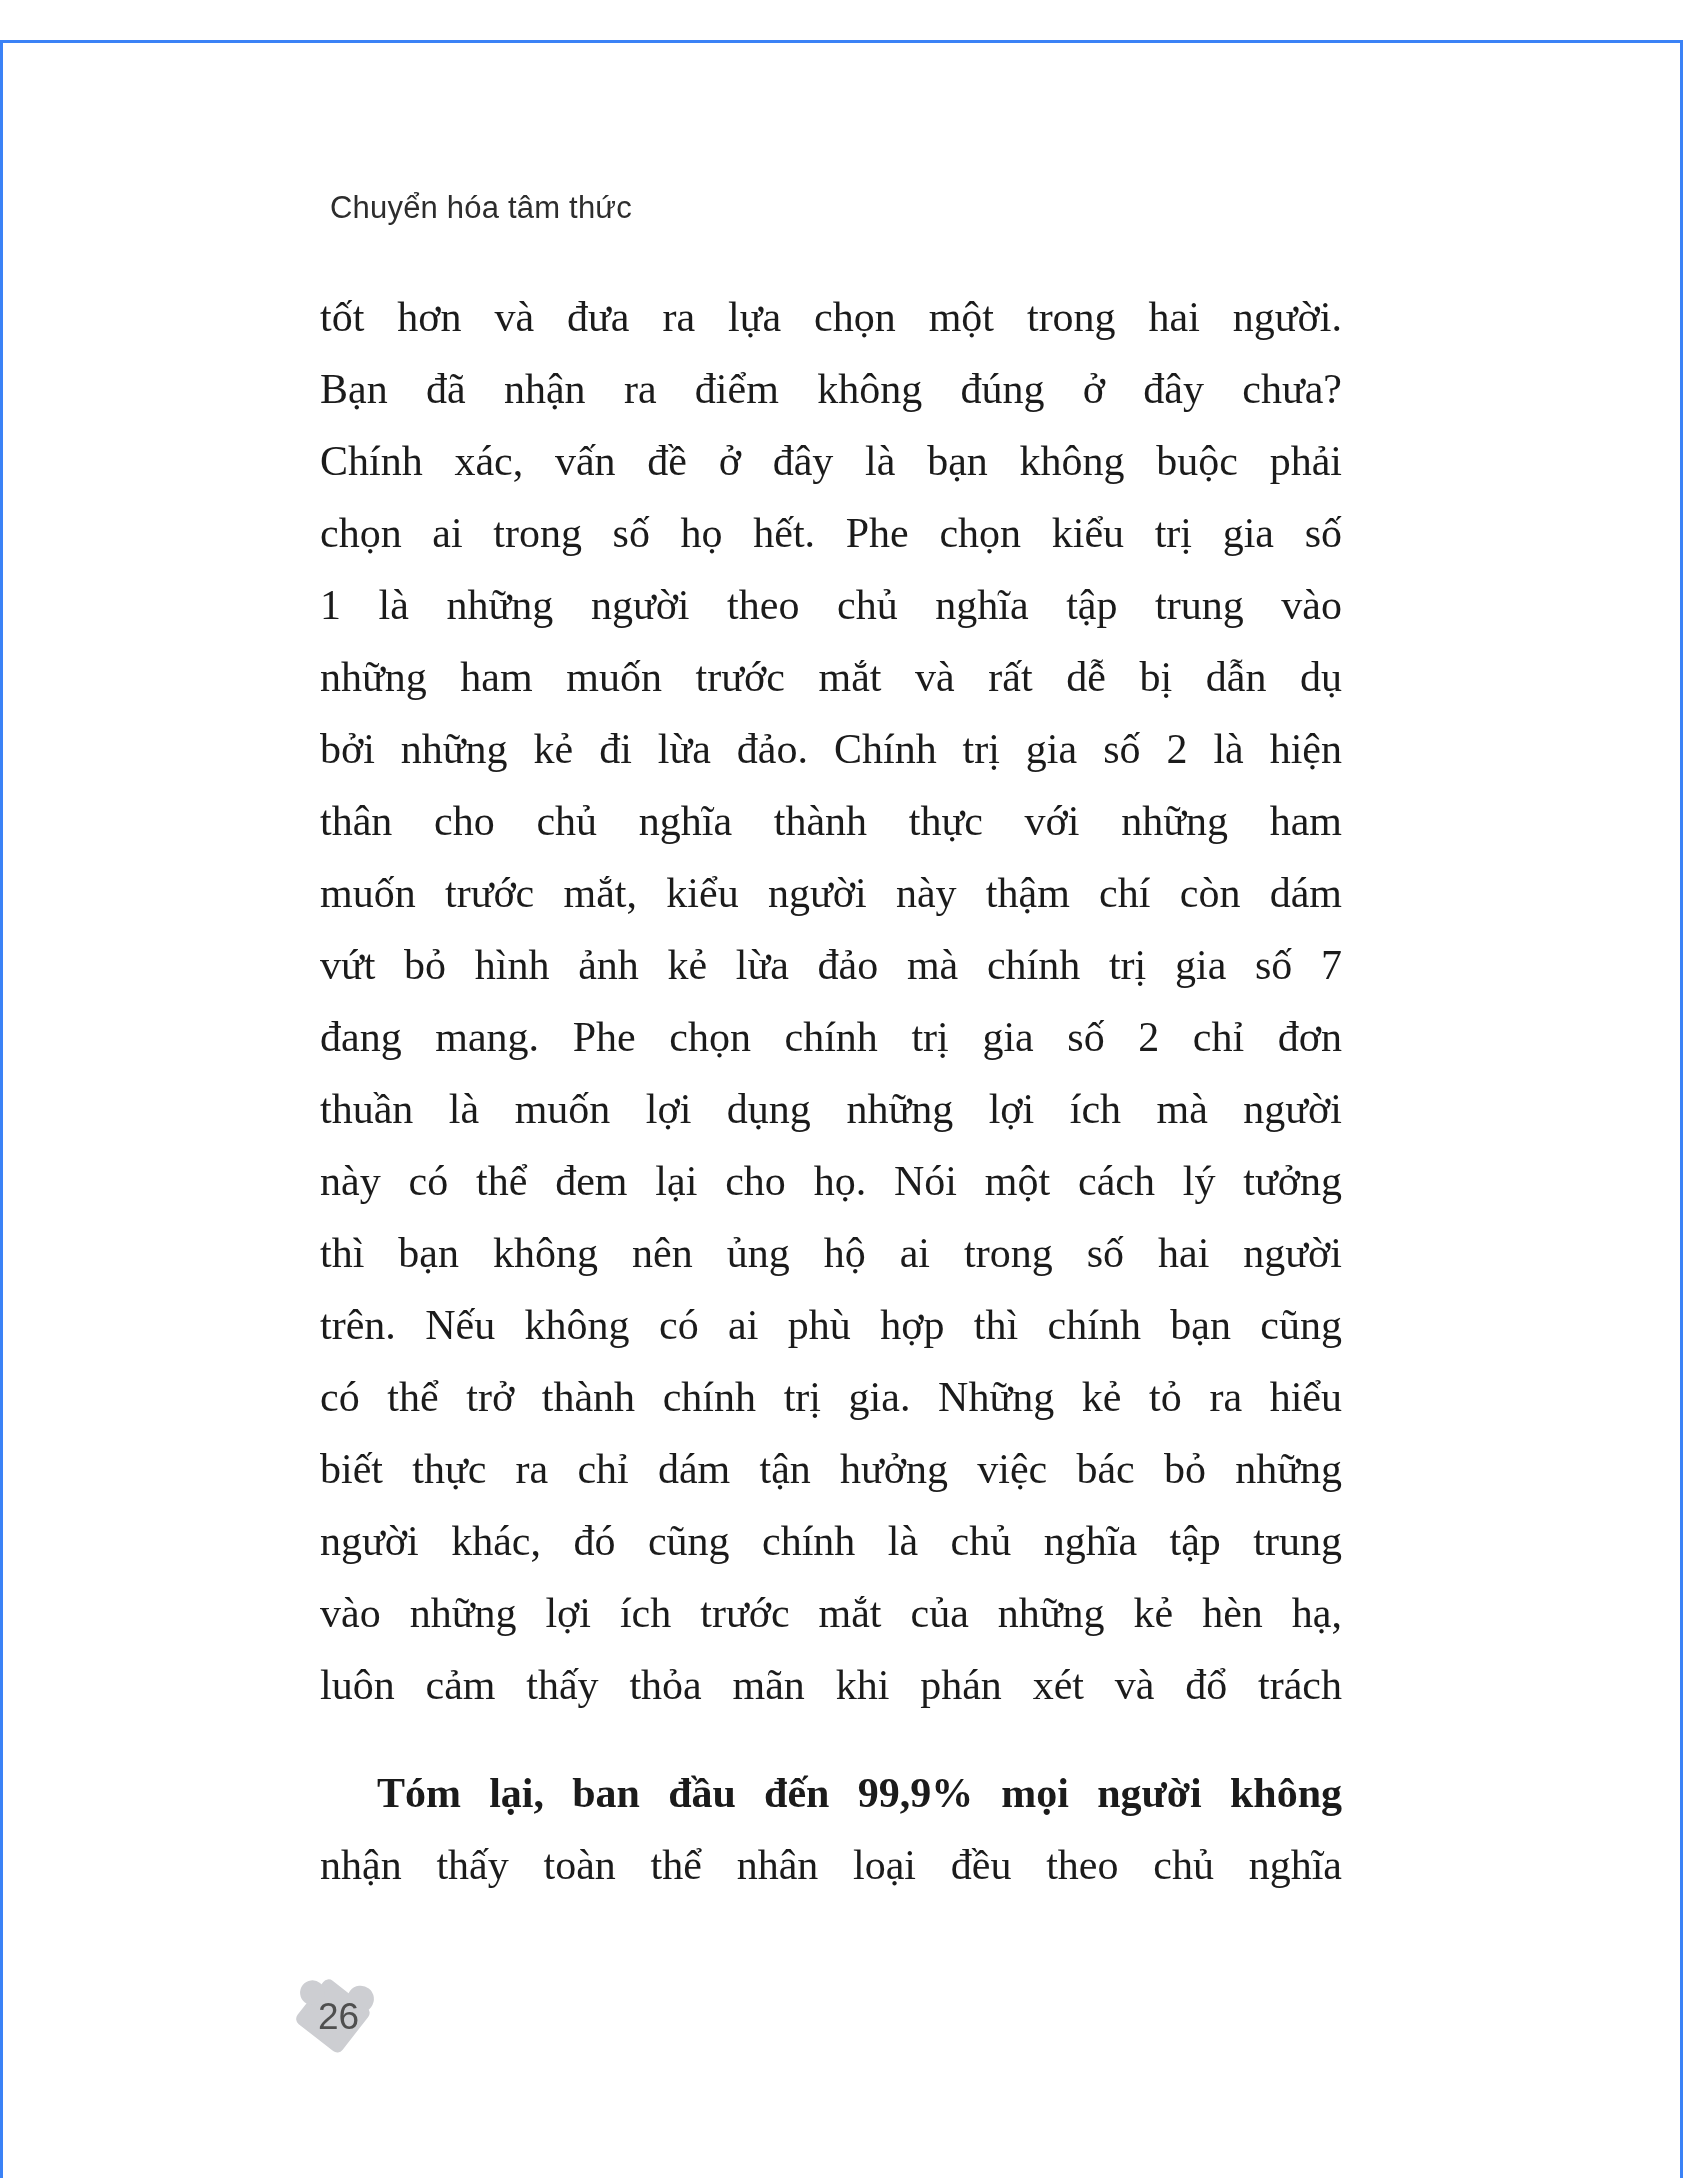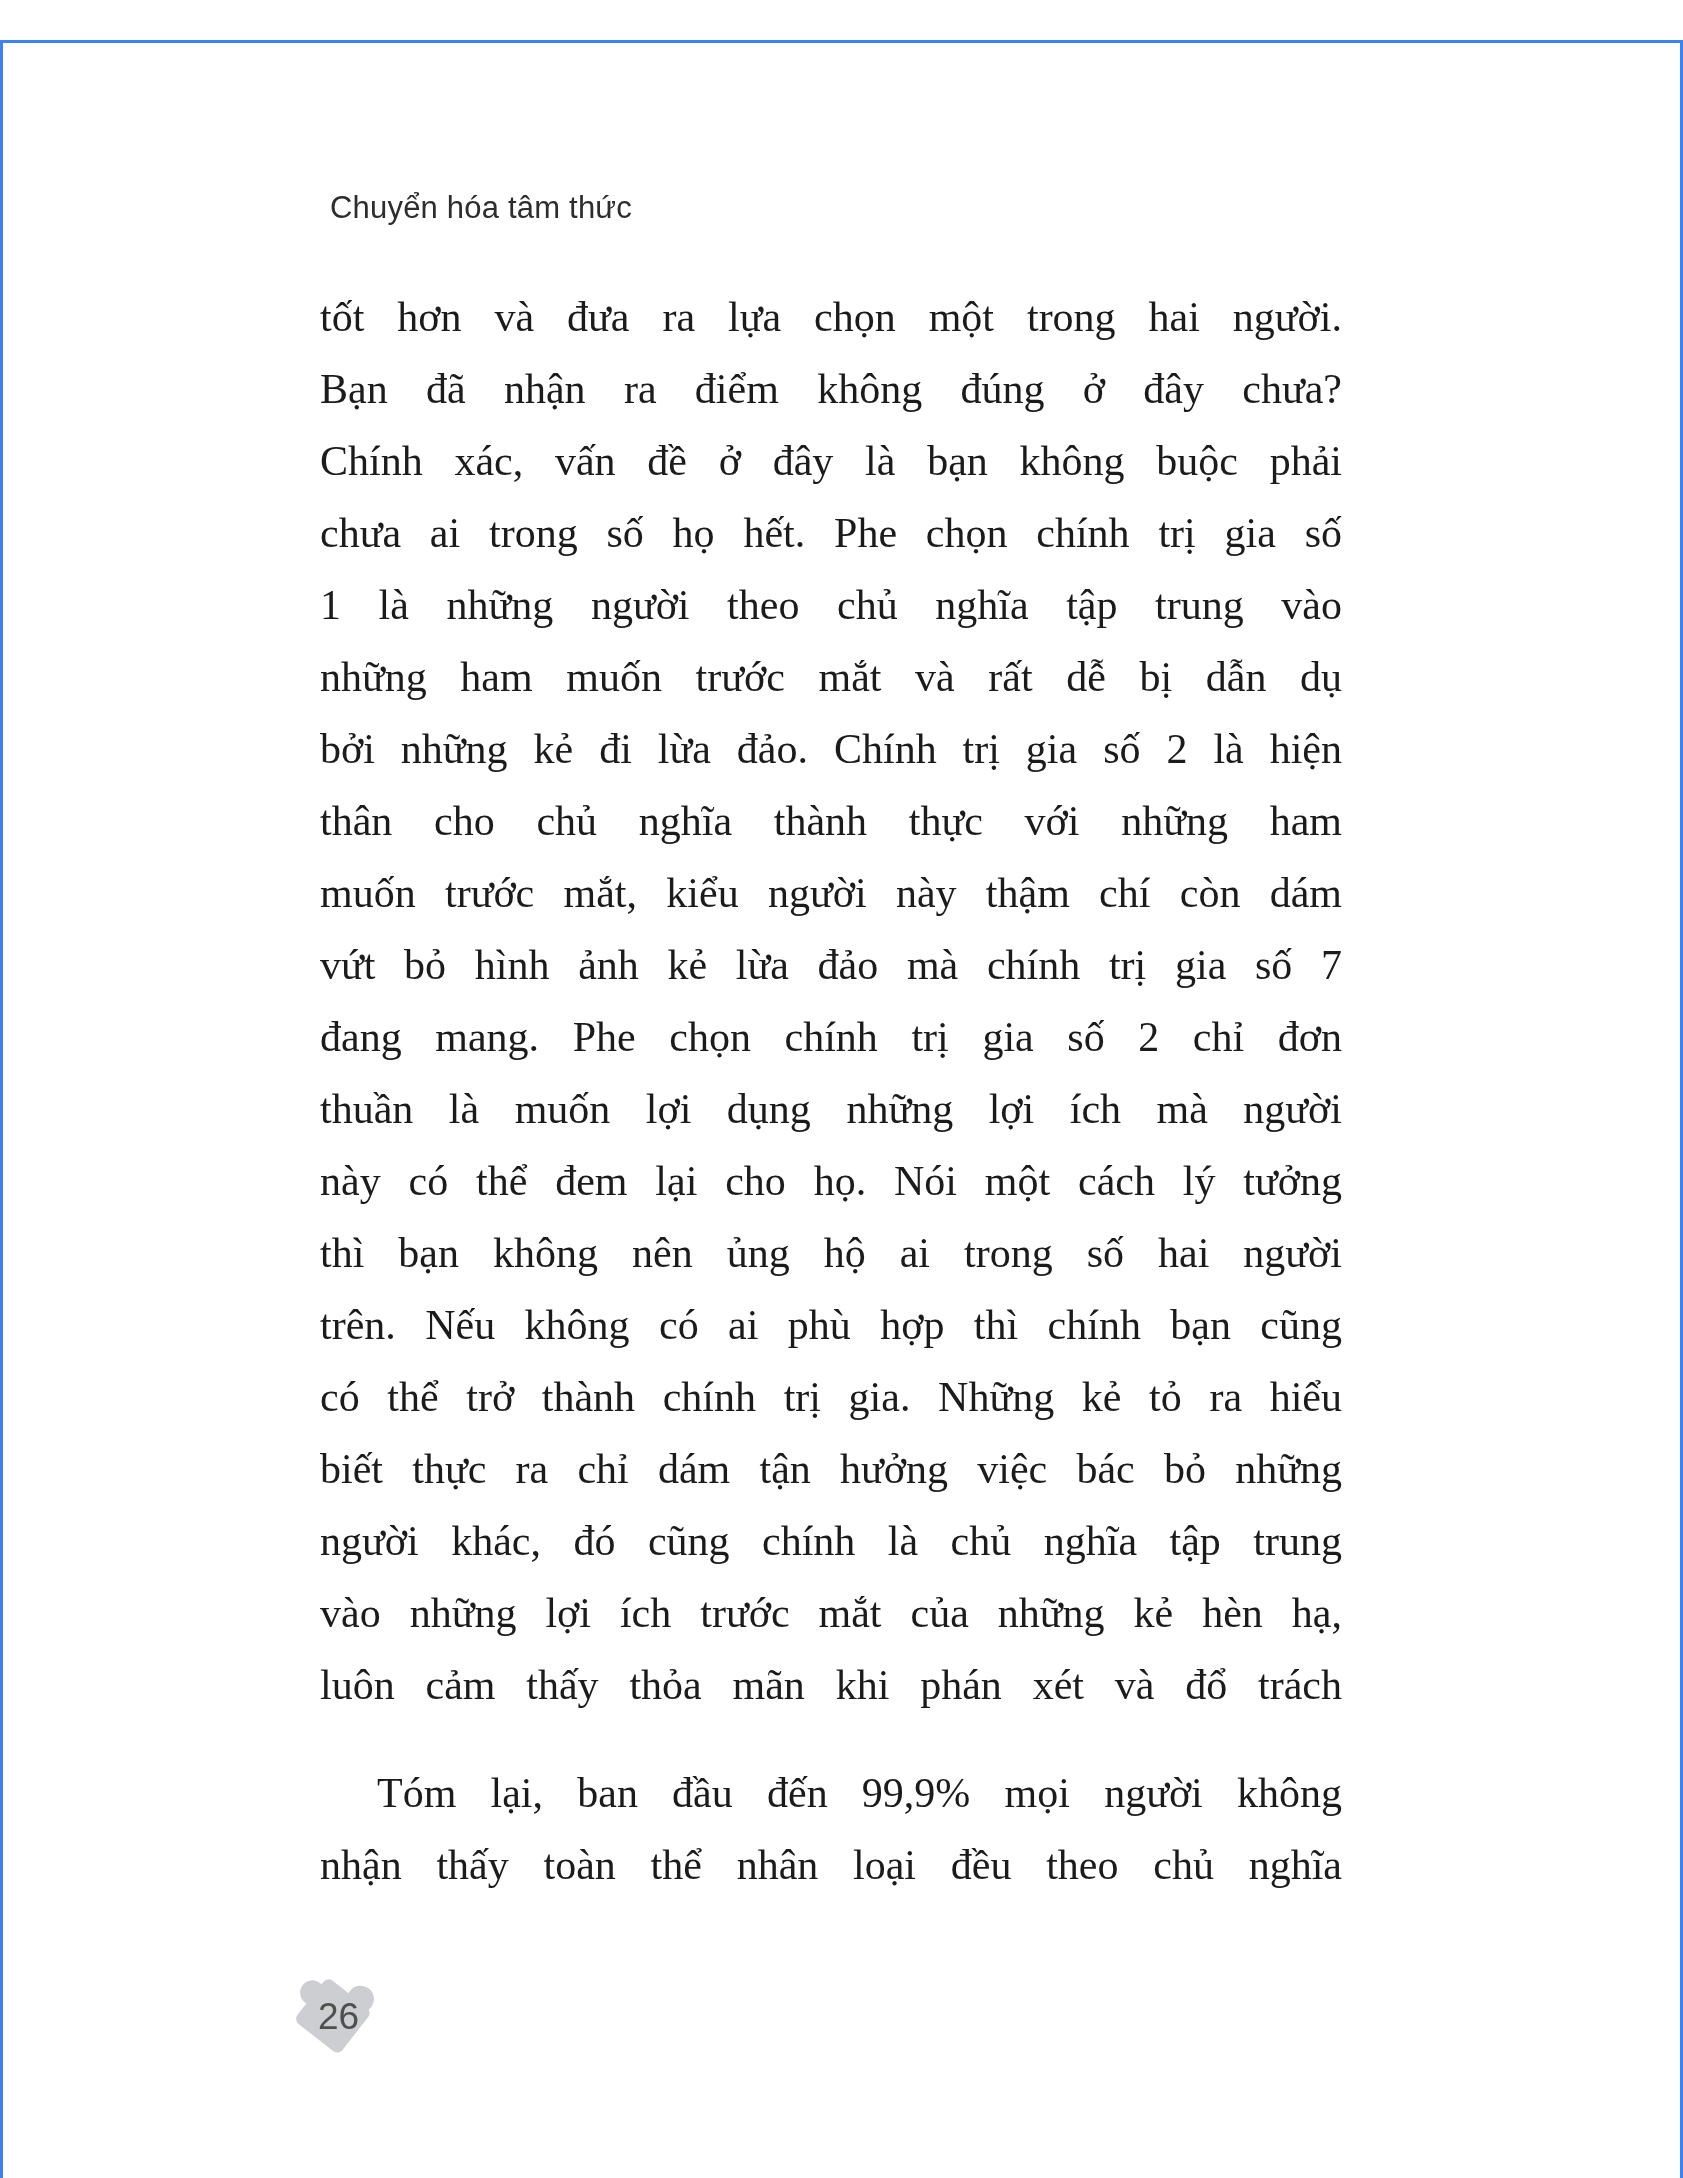--- a/index.html
+++ b/index.html
@@ -39,21 +39,21 @@
     font-size: 42px;
   }
   .para + .para { margin-top: 36px; }
   .line {
     height: 72px;
     line-height: 72px;
     text-align: justify;
     text-align-last: justify;
   }
   .line.flush { text-align-last: left; }
-  .line.indent { padding-left: 57px; }
+  .line.indent { padding-left: 57px; font-weight: bold; }
   .footer-area {
     position: absolute;
     left: 285px;
     top: 1919px;
     width: 119px;
     height: 109px;
   }
   .puzzle-icon {
     position: absolute;
     left: 0;
@@ -76,21 +76,21 @@
 
 <div class="page">
 
   <div class="running-header">Chuyển hóa tâm thức</div>
 
   <div class="text-block" id="text-block">
       <div class="para">
         <div class="line">tốt hơn và đưa ra lựa chọn một trong hai người.</div>
         <div class="line">Bạn đã nhận ra điểm không đúng ở đây chưa?</div>
         <div class="line">Chính xác, vấn đề ở đây là bạn không buộc phải</div>
-        <div class="line">chưa ai trong số họ hết. Phe chọn chính trị gia số</div>
+        <div class="line">chọn ai trong số họ hết. Phe chọn kiểu trị gia số</div>
         <div class="line">1 là những người theo chủ nghĩa tập trung vào</div>
         <div class="line">những ham muốn trước mắt và rất dễ bị dẫn dụ</div>
         <div class="line">bởi những kẻ đi lừa đảo. Chính trị gia số 2 là hiện</div>
         <div class="line">thân cho chủ nghĩa thành thực với những ham</div>
         <div class="line">muốn trước mắt, kiểu người này thậm chí còn dám</div>
         <div class="line">vứt bỏ hình ảnh kẻ lừa đảo mà chính trị gia số 7</div>
         <div class="line">đang mang. Phe chọn chính trị gia số 2 chỉ đơn</div>
         <div class="line">thuần là muốn lợi dụng những lợi ích mà người</div>
         <div class="line">này có thể đem lại cho họ. Nói một cách lý tưởng</div>
         <div class="line">thì bạn không nên ủng hộ ai trong số hai người</div>

